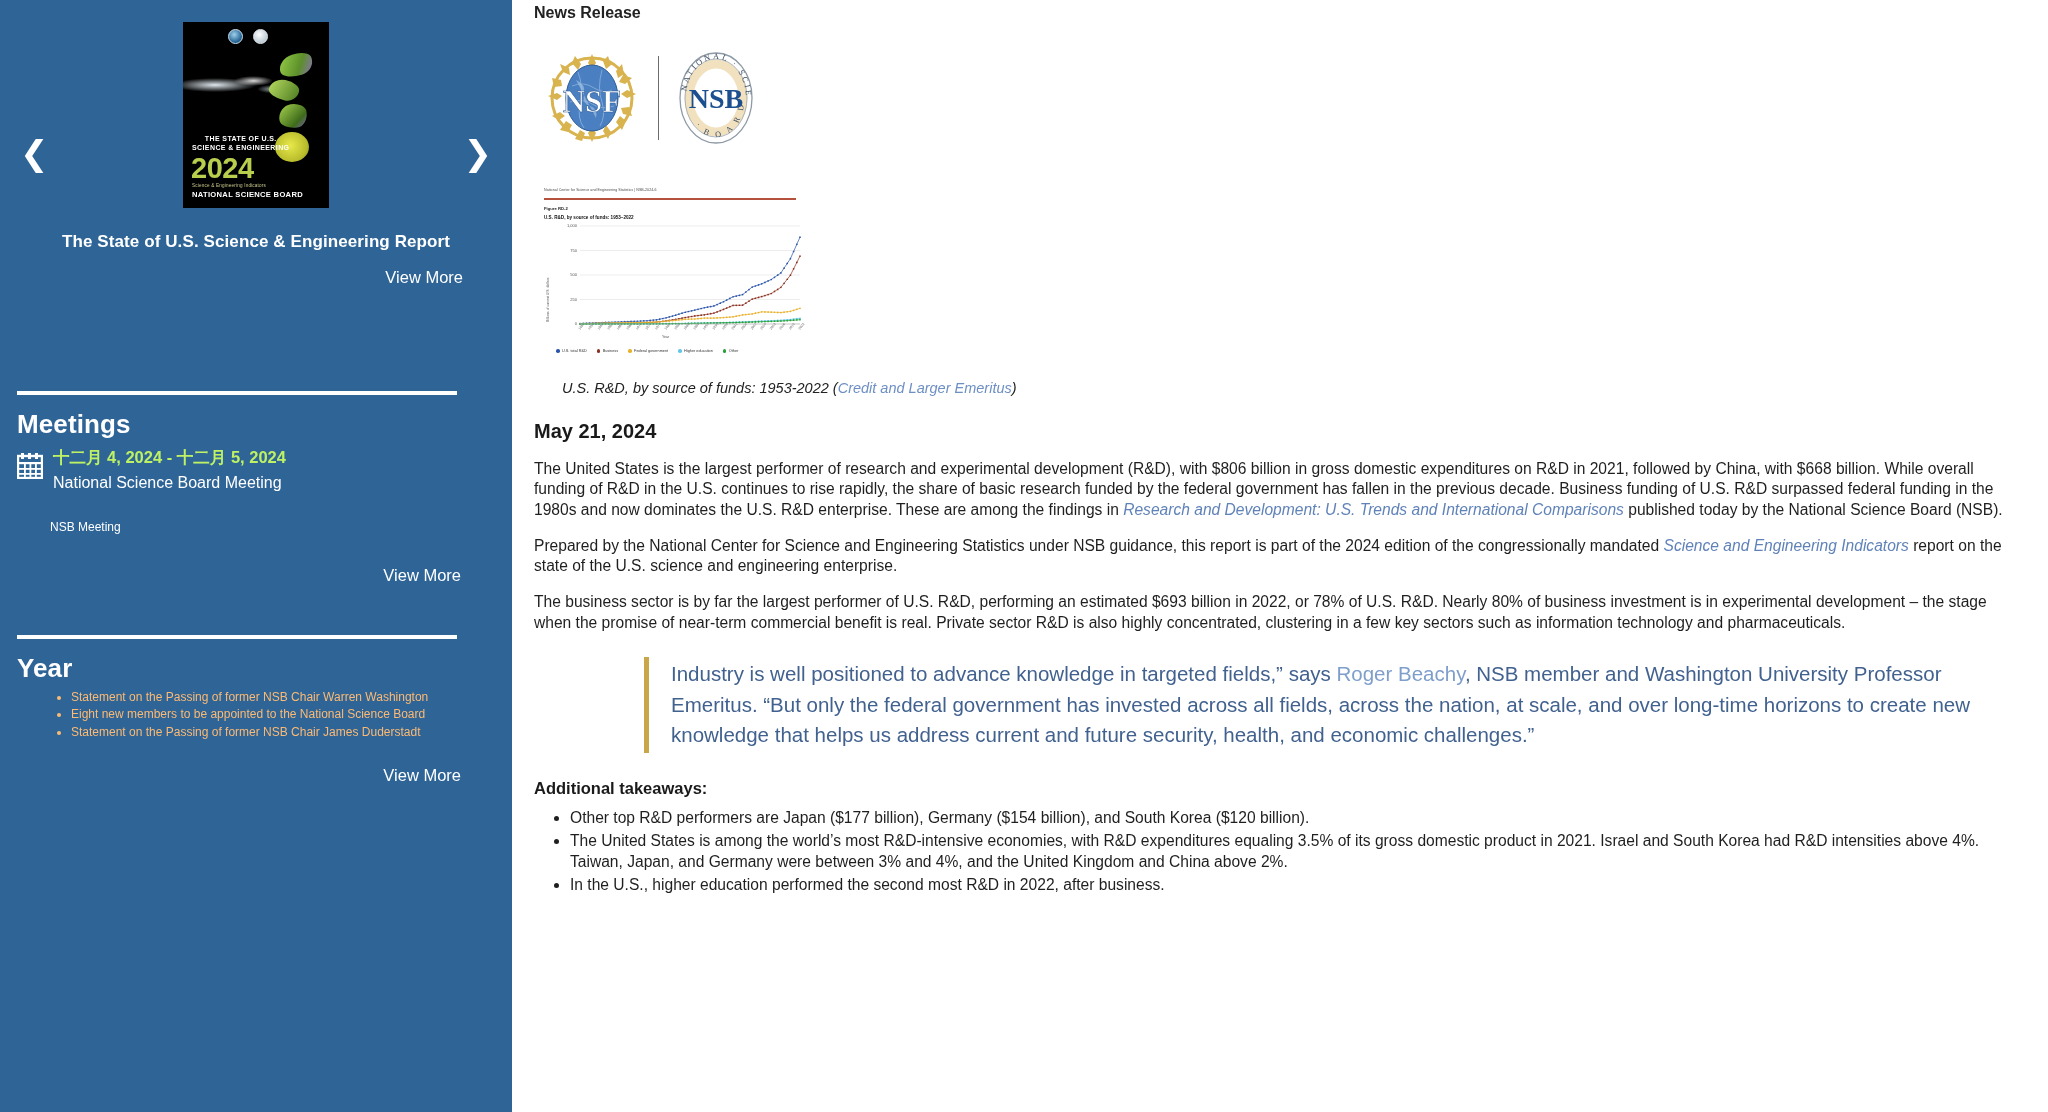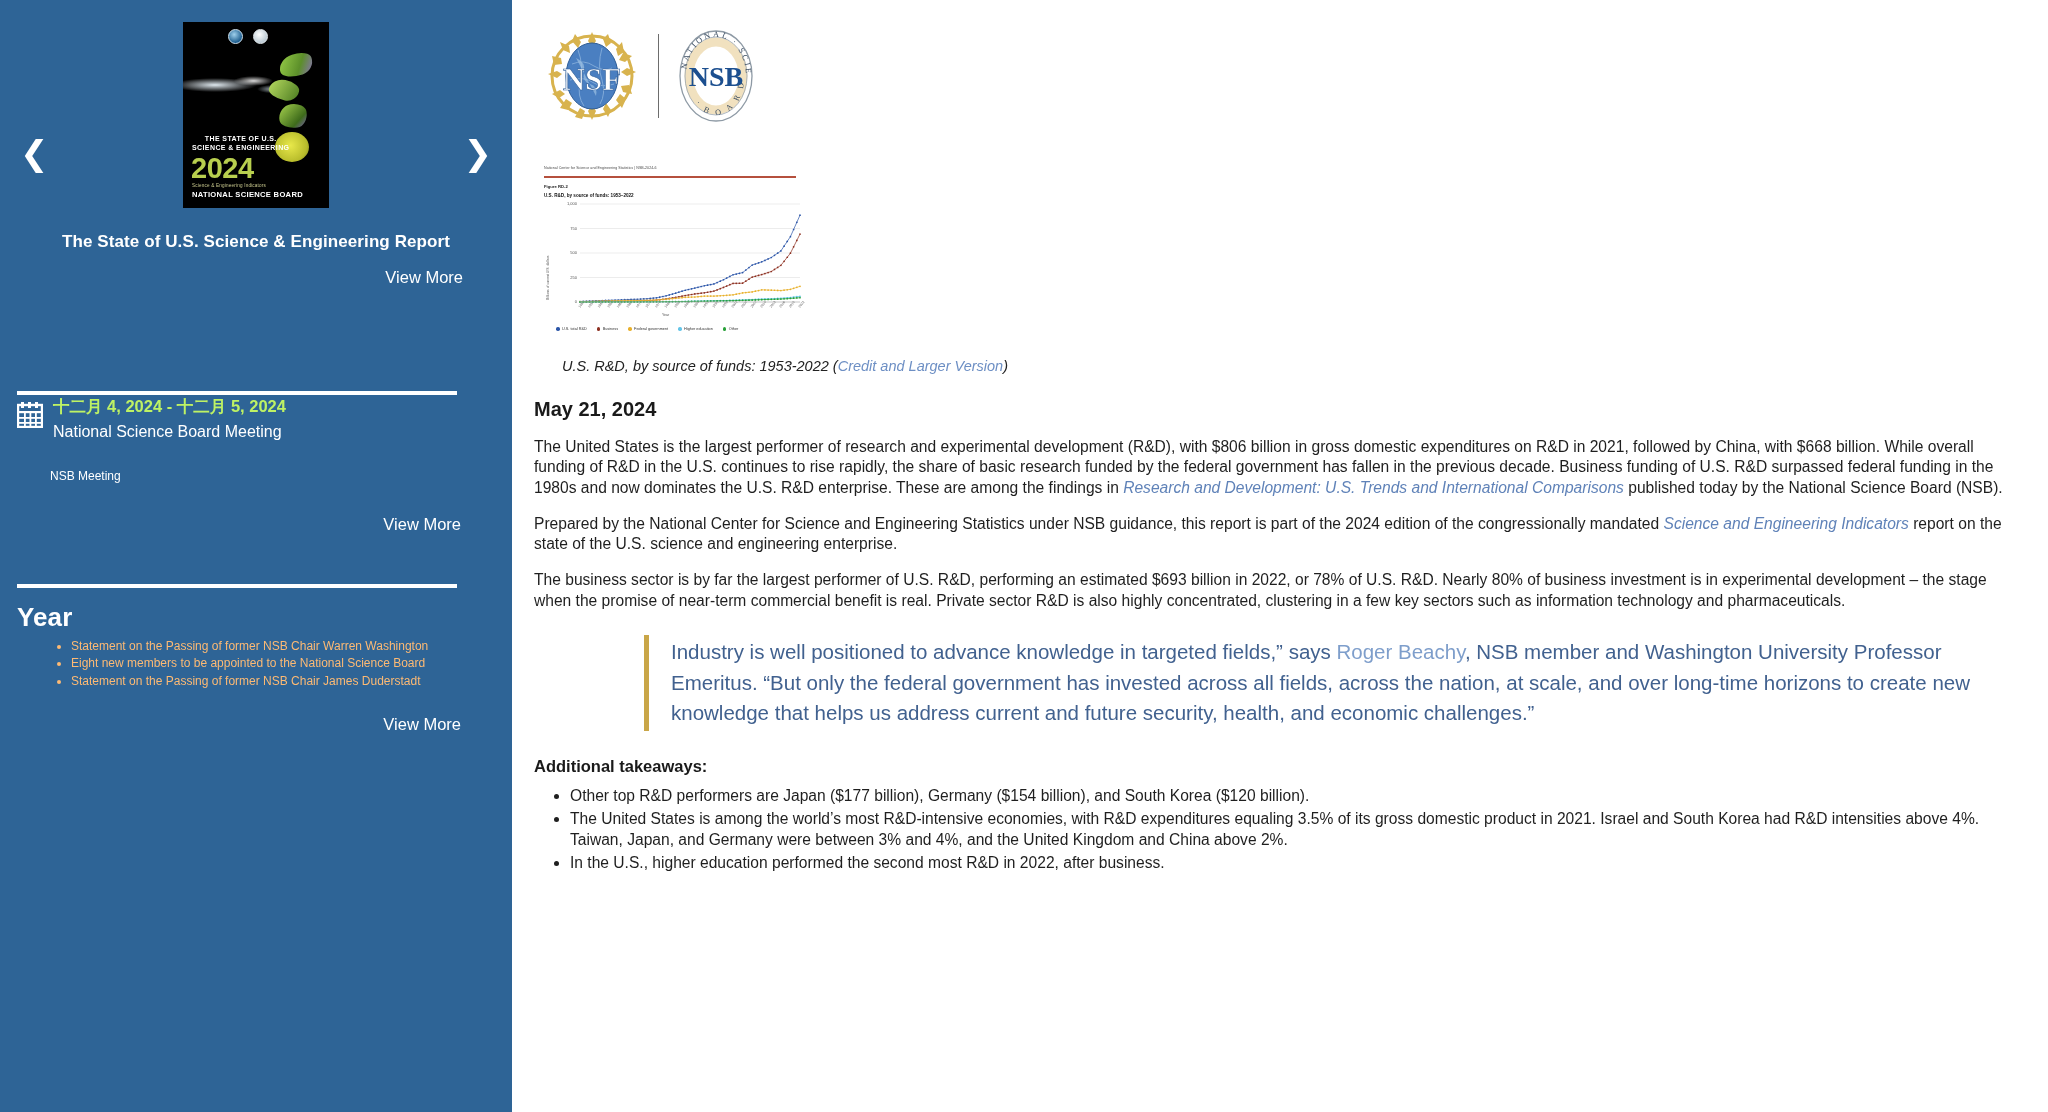--- a/index.html
+++ b/index.html
@@ -264,20 +264,21 @@
       </div>
 
       <div class="carousel-caption">The State of U.S. Science &amp; Engineering Report</div>
       <a class="view-more">View More</a>
     </div>
 
     <div style="height:104px"></div>
     <div class="sb-divider"></div>
 
     <div class="sb-section">
+      <div class="sb-title">Meetings</div>
       <div class="meeting-row">
         <span class="cal-icon">
           <svg width="26" height="27" viewBox="0 0 26 27" aria-hidden="true">
             <rect x="1" y="4" width="24" height="22" fill="none" stroke="#ffffff" stroke-width="2.4"></rect>
             <rect x="4" y="1" width="3" height="6" fill="#ffffff"></rect>
             <rect x="11" y="1" width="3" height="6" fill="#ffffff"></rect>
             <rect x="18" y="1" width="3" height="6" fill="#ffffff"></rect>
             <rect x="1" y="10" width="24" height="2.2" fill="#ffffff"></rect>
             <rect x="7" y="12" width="1.8" height="14" fill="#ffffff"></rect>
             <rect x="12.5" y="12" width="1.8" height="14" fill="#ffffff"></rect>
@@ -306,20 +307,21 @@
         <li>Eight new members to be appointed to the National Science Board</li>
         <li>Statement on the Passing of former NSB Chair James Duderstadt</li>
       </ul>
       <div style="height:8px"></div>
       <a class="view-more" style="padding-right:34px">View More</a>
     </div>
   </aside>
 
   <main class="main">
 
+    <div class="news-release-label">News Release</div>
 
     <div class="header-row">
       <div class="logos">
         <span class="logo-nsf">
           <svg width="96" height="96" viewBox="0 0 96 96" aria-hidden="true">
             <g fill="#d8b34e">
               <circle cx="48" cy="48" r="40" fill="none" stroke="#d8b34e" stroke-width="3"></circle>
               <g>
                 <path d="M48 4 l4 9 -4 6 -4 -6z"></path>
                 <path d="M78 14 l2 10 -6 4 -2 -7z"></path>
@@ -786,21 +788,21 @@
               <i class="lg-dot" style="background:#63c5e8"></i>
               <b style="font-weight:400">Higher education</b>
             </span>
           <span>
               <i class="lg-dot" style="background:#27a038"></i>
               <b style="font-weight:400">Other</b>
             </span>
         </div>
       </div>
       <div class="figure-caption">
-        <span>U.S. R&amp;D, by source of funds: 1953-2022 (</span><a>Credit and Larger Version</a><span>)</span>
+        <span>U.S. R&amp;D, by source of funds: 1953-2022 (</span><a>Credit and Larger Emeritus</a><span>)</span>
       </div>
     </div>
 
     <div class="date-line">May 21, 2024</div>
 
     <p class="body-p">
       <span>The United States is the largest performer of research and experimental development (R&amp;D), with $806 billion in gross domestic expenditures on R&amp;D in 2021, followed by China, with $668 billion. While overall funding of R&amp;D in the U.S. continues to rise rapidly, the share of basic research funded by the federal government has fallen in the previous decade. Business funding of U.S. R&amp;D surpassed federal funding in the 1980s and now dominates the U.S. R&amp;D enterprise. These are among the findings in </span><a class="ital-link">Research and Development: U.S. Trends and International Comparisons</a><span> published today by the National Science Board (NSB).</span>
     </p>
 
     <p class="body-p">

